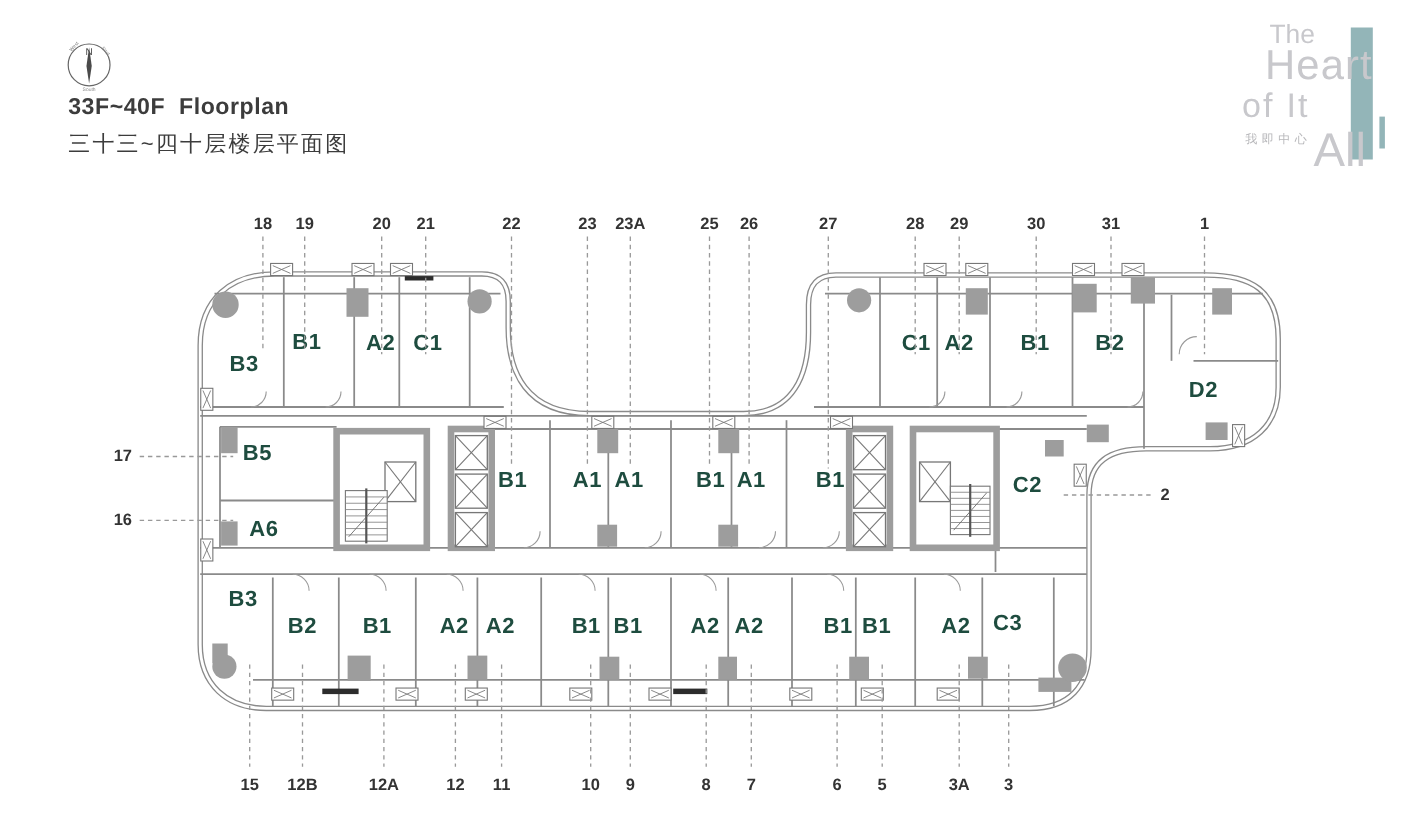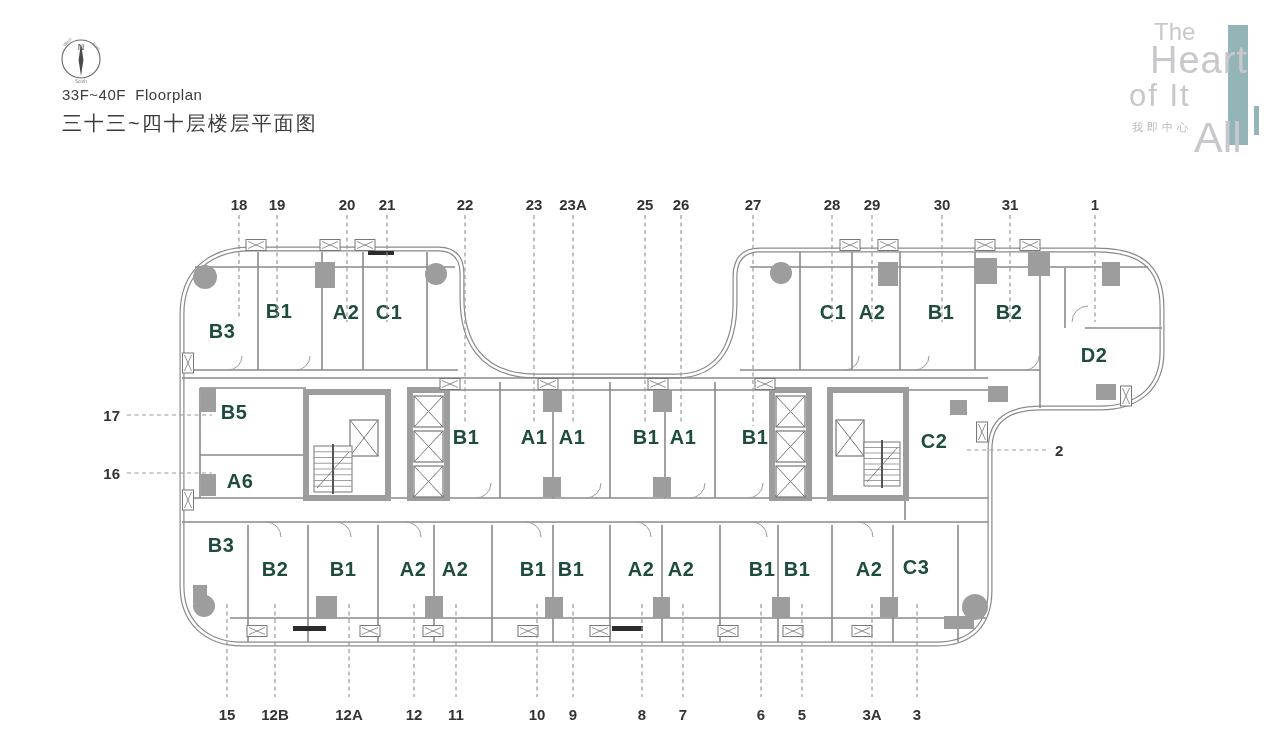--- a/index.html
+++ b/index.html
@@ -1,20 +1,20 @@
 <!DOCTYPE html>
 <html><head>
 <meta charset="utf-8">
 <style>
   html,body{margin:0;padding:0;background:#fff;}
   .page{position:relative;width:1280px;height:742px;background:#ffffff;overflow:hidden;
         font-family:"Liberation Sans",sans-serif;}
   
   .hdr{position:absolute;left:62px;top:86px;color:#3c3c3c;}
-  .hdr .en{font-size:15px;letter-spacing:.5px;white-space:pre;}
+  .hdr .en{font-size:21px;letter-spacing:.5px;white-space:pre;font-weight:bold;}
   .hdr .zh{font-size:20px;margin-top:7px;letter-spacing:2px;}
   .compass{position:absolute;left:52px;top:30px;}
   
   .logo{position:absolute;left:1118px;top:14px;width:162px;height:150px;color:#c8c8cc;font-weight:300;}
   .logo .bar{position:absolute;left:110px;top:11px;width:20px;height:120px;}
   .logo .bar2{position:absolute;left:136px;top:92px;width:5px;height:29px;}
   .logo span{position:absolute;line-height:1;}
   .logo .w1{left:36px;top:6px;font-size:24px;}
   .logo .w2{left:12px;top:27px;font-size:38px;letter-spacing:1px;margin-left:20px;}
   .logo .w3{left:11px;top:66px;font-size:31px;letter-spacing:2px;}

